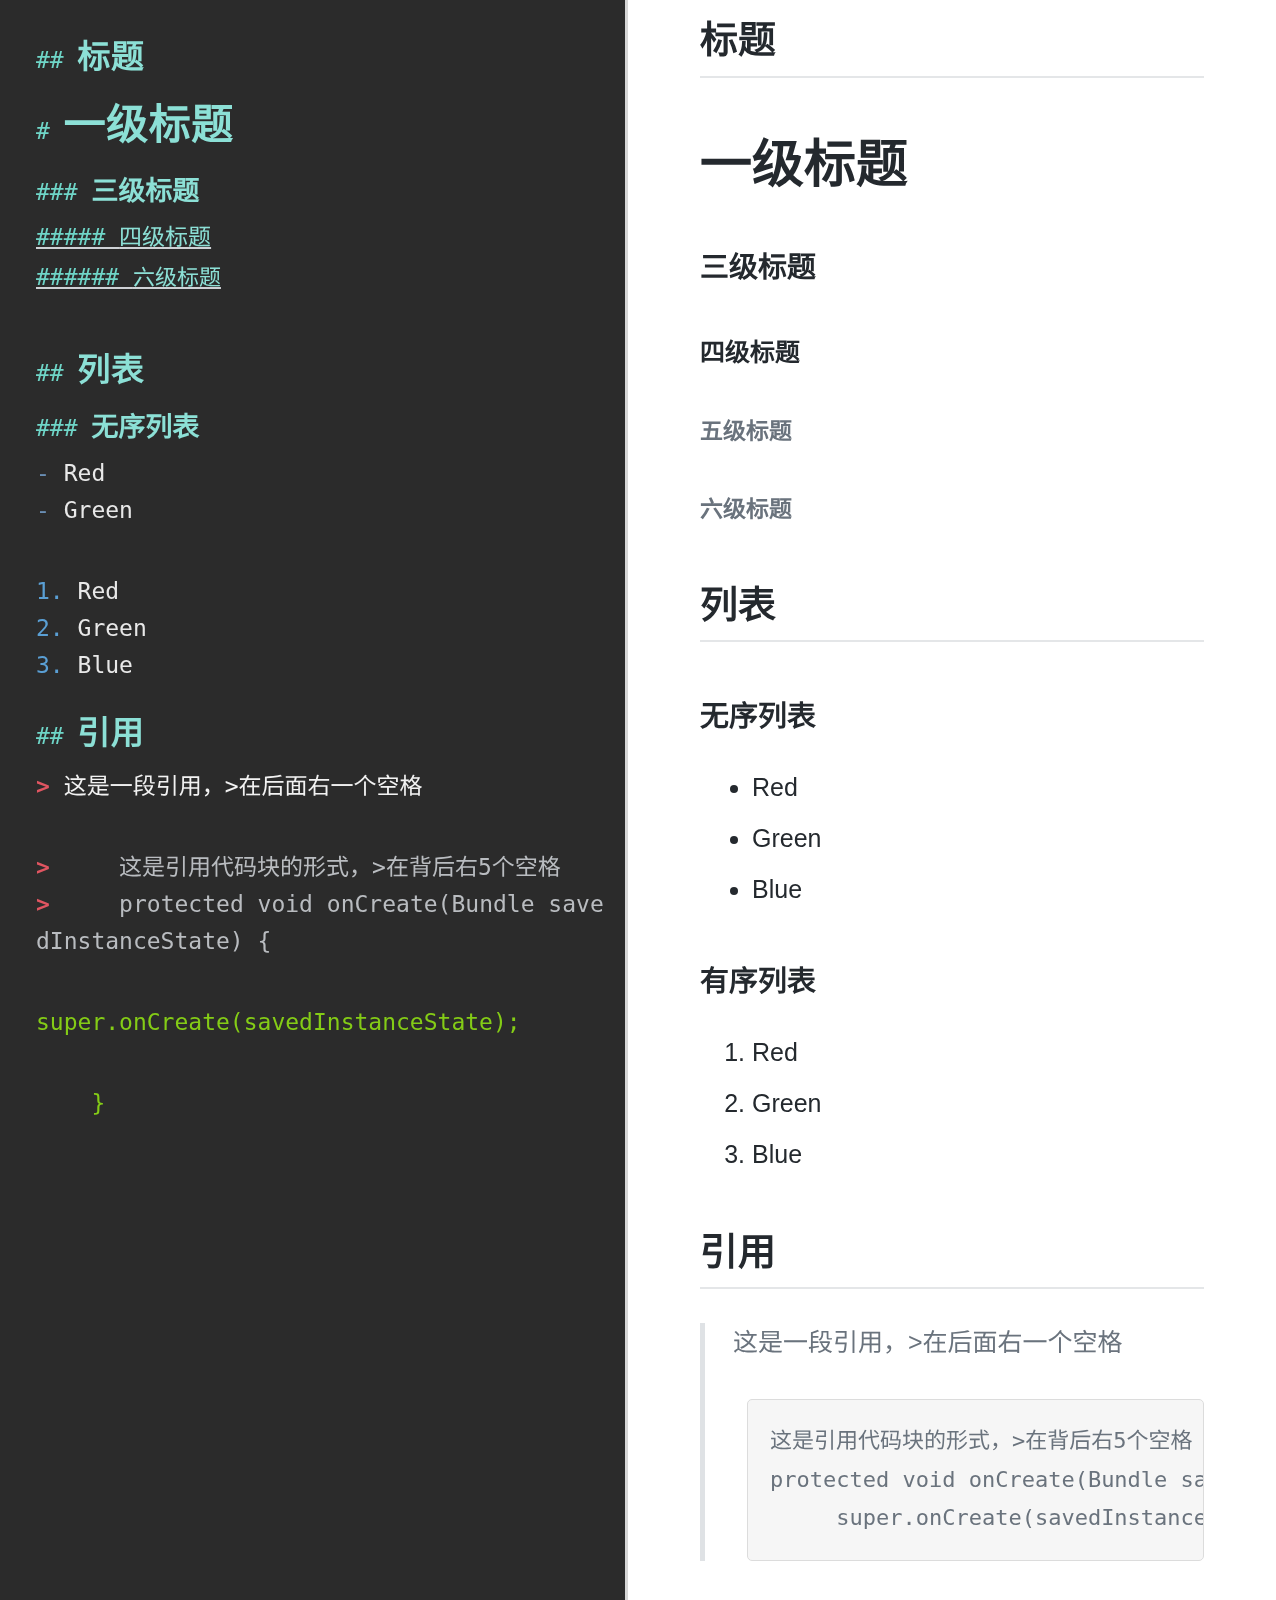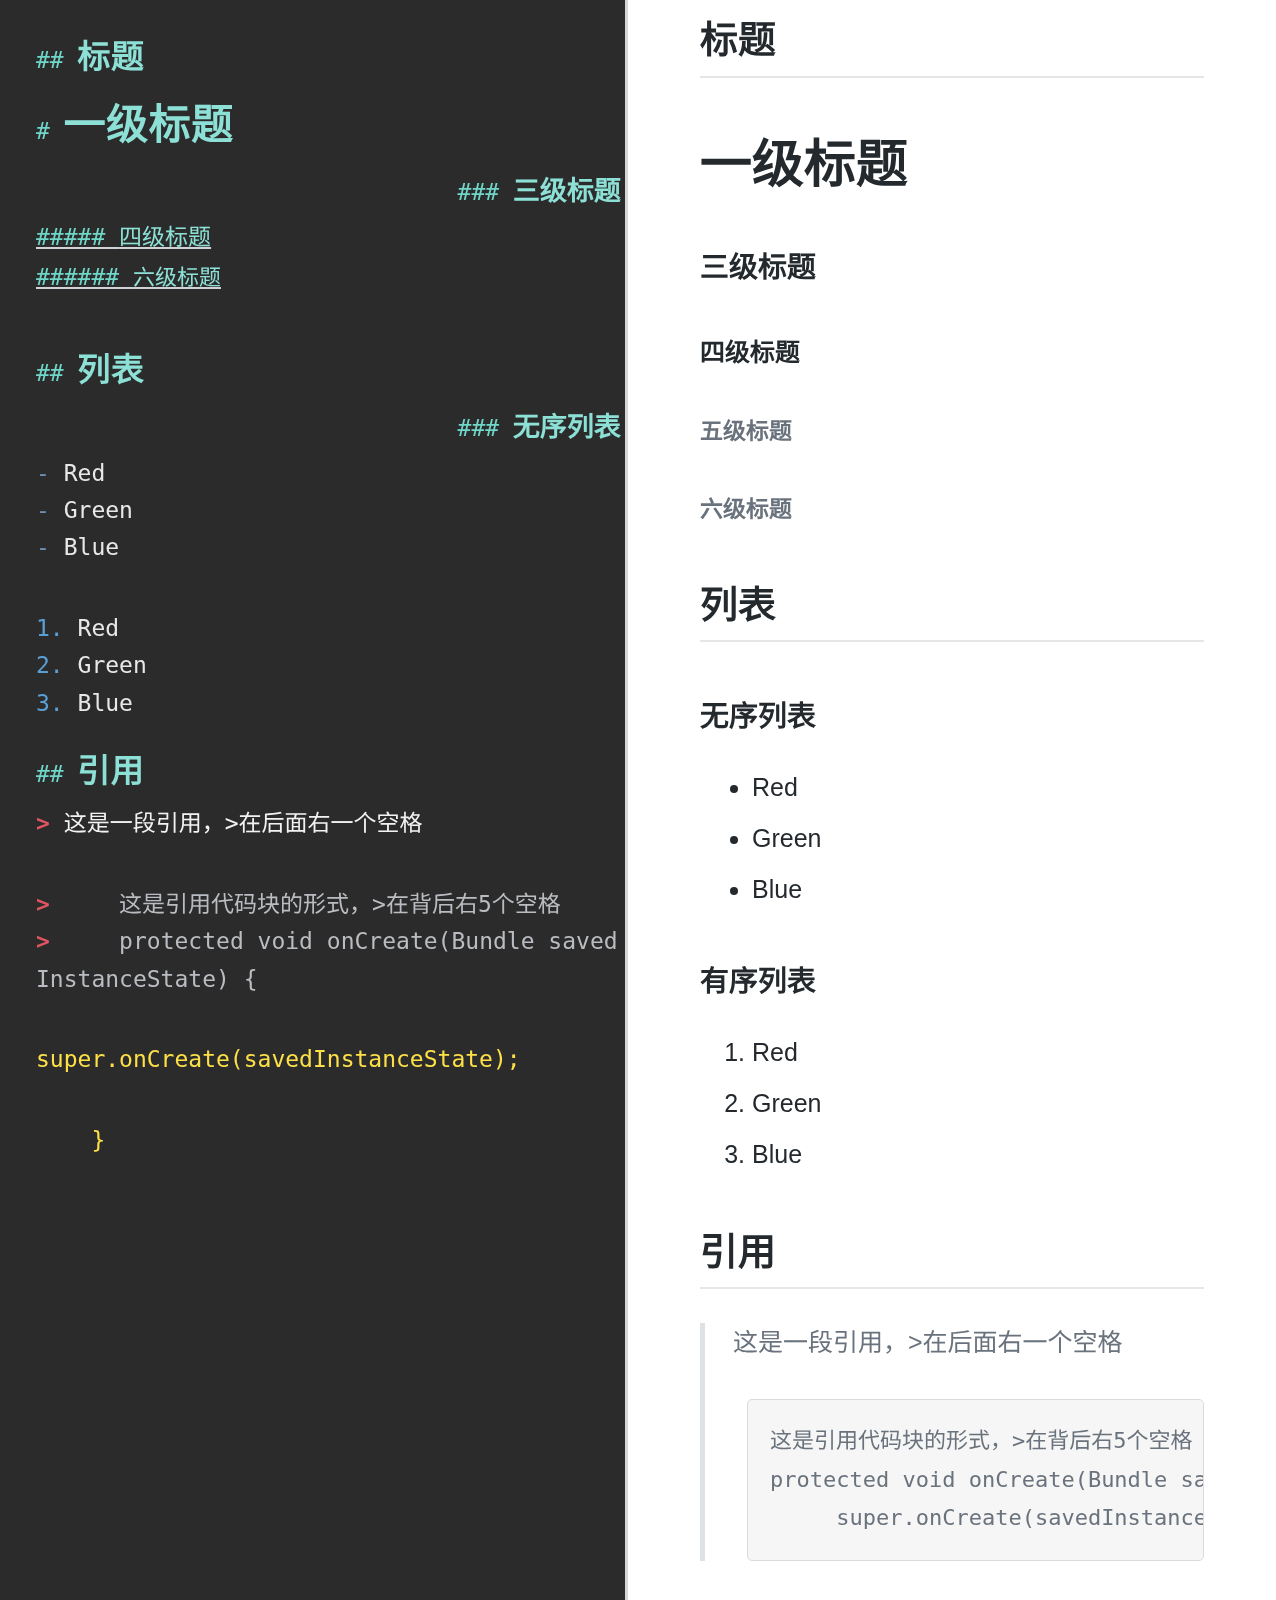--- a/index.html
+++ b/index.html
@@ -20,21 +20,21 @@
   }
 
   
   .editor {
     width: 625px;
     min-width: 625px;
     height: 1600px;
     background: #2b2b2b;
     overflow: hidden;
     position: relative;
-    padding: 30px 4px 0 36px;
+    padding: 30px 20px 0 36px;
     font-family: "DejaVu Sans Mono", "Liberation Mono", monospace;
     font-size: 23px;
     line-height: 1.62;
     color: #cfd2d6;
     -webkit-font-smoothing: antialiased;
   }
   .src-line {
     white-space: pre-wrap;
     word-break: break-all;
     margin: 0;
@@ -42,30 +42,30 @@
   .blank { height: 0.95em; }
   .mk { color: #6fd6c8; }            
   .htext-2 { color: #8ce0d6; font-size: 33px; font-weight: 700; letter-spacing: 0.5px; }
   .htext-1 { color: #8ce0d6; font-size: 42px; font-weight: 700; letter-spacing: 0.5px; }
   .htext-3 { color: #8ce0d6; font-size: 27px; font-weight: 700; }
   .htext-4 { color: #8ce0d6; font-size: 23px; font-weight: 500; }
   .htext-5 { color: #8ce0d6; font-size: 22px; font-weight: 500; }
   .htext-6 { color: #8ce0d6; font-size: 22px; font-weight: 500; }
   .line-h2 { margin: 0 0 8px 0; }
   .line-h1 { margin: 0 0 10px 0; }
-  .line-h3 { margin: 0 0 6px 0; text-align: right; }
+  .line-h3 { margin: 0 0 6px 0; }
   .line-h456 { margin: 0 0 3px 0; text-decoration: underline; }
 
   .bullet { color: #6a8fb5; }
   .olnum  { color: #5a9fd4; }
   .li-text { color: #e8e8e8; }
   .qmark  { color: #e05561; font-weight: 700; }
   .qtext  { color: #f2f2f2; }
   .qcode  { color: #b9bcc0; }
-  .codetext { color: #fde047; }
+  .codetext { color: #84cc16; }
 
   
   .divider {
     width: 3px;
     min-width: 3px;
     height: 1600px;
     background: #d6d6d6;
   }
 
   
@@ -162,21 +162,20 @@
 
     <div class="blank"></div>
     <div class="blank"></div>
 
     <div class="src-line line-h2"><span class="mk">## </span><span class="htext-2">列表</span></div>
 
     <div class="src-line line-h3"><span class="mk">### </span><span class="htext-3">无序列表</span></div>
 
     <div class="src-line"><span class="bullet">-</span><span class="li-text">&nbsp;<span>Red</span></span></div>
     <div class="src-line"><span class="bullet">-</span><span class="li-text">&nbsp;<span>Green</span></span></div>
-    <div class="src-line"><span class="bullet">-</span><span class="li-text">&nbsp;<span>Blue</span></span></div>
 
     <div class="blank"></div>
     <div class="blank"></div>
 
 
     <div class="src-line"><span class="olnum">1.</span><span class="li-text">&nbsp;<span>Red</span></span></div>
     <div class="src-line"><span class="olnum">2.</span><span class="li-text">&nbsp;<span>Green</span></span></div>
     <div class="src-line"><span class="olnum">3.</span><span class="li-text">&nbsp;<span>Blue</span></span></div>
 
     <div class="blank"></div>

